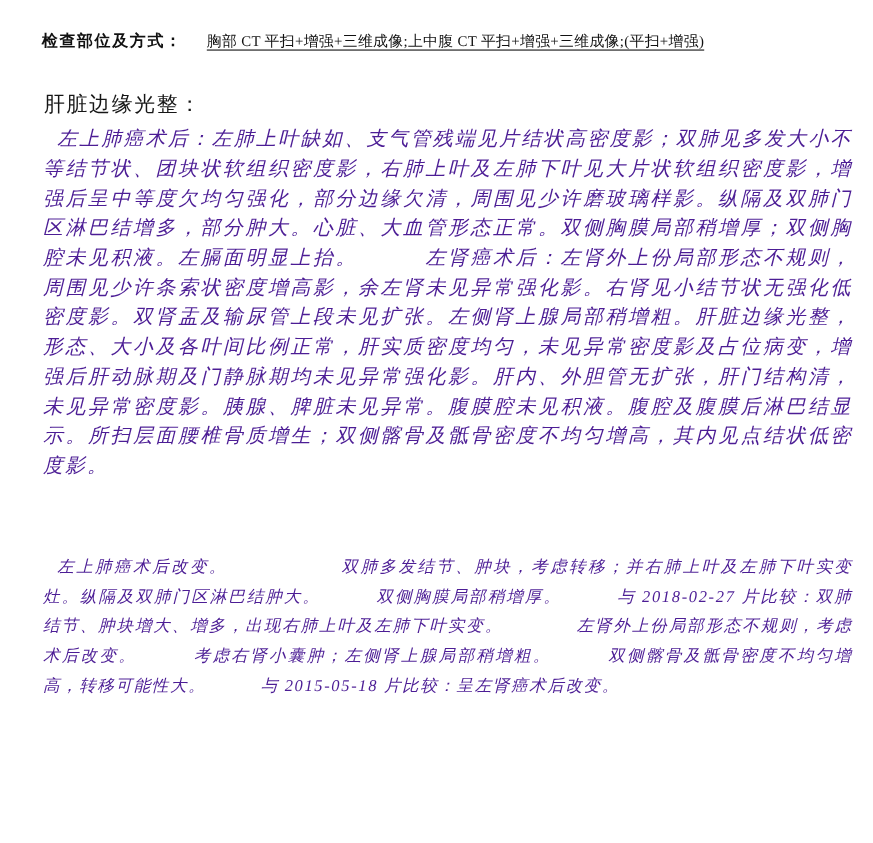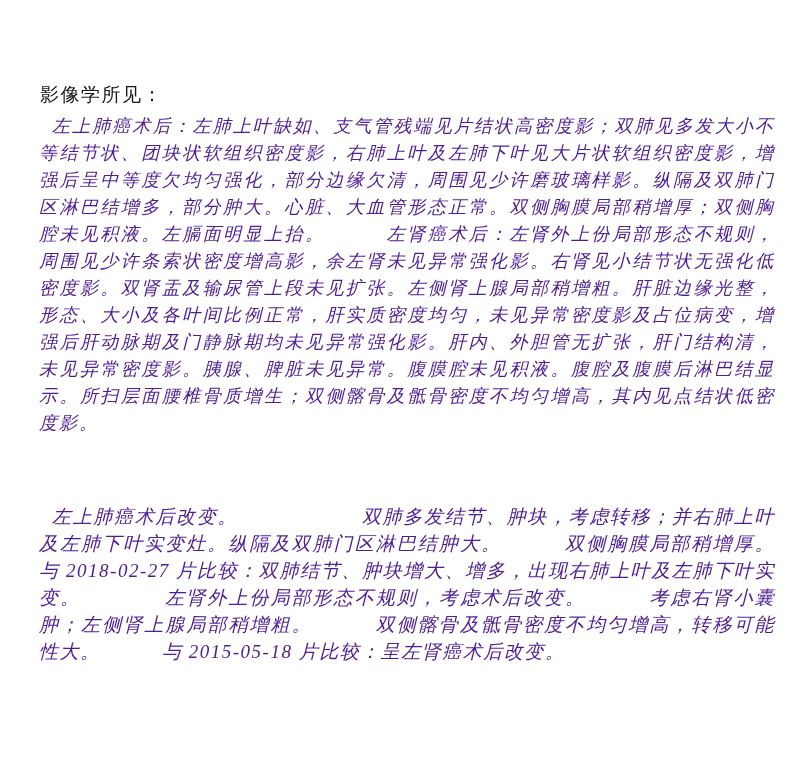--- a/index.html
+++ b/index.html
@@ -65,32 +65,35 @@
   }
   .findings-text {
     top: 109px;
     font-size: 18px;
     line-height: 27px;
     letter-spacing: 2px;
     text-indent: 13px;
   }
   .impression-text {
     top: 499px;
-    font-size: 19px;
+    font-size: 15px;
     line-height: 27px;
     letter-spacing: 1.5px;
     text-indent: 13px;
   }
 </style>
 </head>
 <body>
 
 <div class="page">
 
+  <div class="exam-line">
+    <span class="exam-label">检查部位及方式：</span><span class="exam-value">胸部 CT 平扫+增强+三维成像;上中腹 CT 平扫+增强+三维成像;(平扫+增强)</span>
+  </div>
 
-  <h2 class="section-heading findings-heading">影像学所见：</h2>
+  <h2 class="section-heading findings-heading">肝脏边缘光整：</h2>
 
   <p class="body-text findings-text">左上肺癌术后：左肺上叶缺如、支气管残端见片结状高密度影；双肺见多发大小不等结节状、团块状软组织密度影，右肺上叶及左肺下叶见大片状软组织密度影，增强后呈中等度欠均匀强化，部分边缘欠清，周围见少许磨玻璃样影。纵隔及双肺门区淋巴结增多，部分肿大。心脏、大血管形态正常。双侧胸膜局部稍增厚；双侧胸腔未见积液。左膈面明显上抬。　　　左肾癌术后：左肾外上份局部形态不规则，周围见少许条索状密度增高影，余左肾未见异常强化影。右肾见小结节状无强化低密度影。双肾盂及输尿管上段未见扩张。左侧肾上腺局部稍增粗。肝脏边缘光整，形态、大小及各叶间比例正常，肝实质密度均匀，未见异常密度影及占位病变，增强后肝动脉期及门静脉期均未见异常强化影。肝内、外胆管无扩张，肝门结构清，未见异常密度影。胰腺、脾脏未见异常。腹膜腔未见积液。腹腔及腹膜后淋巴结显示。所扫层面腰椎骨质增生；双侧髂骨及骶骨密度不均匀增高，其内见点结状低密度影。</p>
 
 
   <p class="body-text impression-text">左上肺癌术后改变。　　　　　　双肺多发结节、肿块，考虑转移；并右肺上叶及左肺下叶实变灶。纵隔及双肺门区淋巴结肿大。　　　双侧胸膜局部稍增厚。　　　与 2018-02-27 片比较：双肺结节、肿块增大、增多，出现右肺上叶及左肺下叶实变。　　　　左肾外上份局部形态不规则，考虑术后改变。　　　考虑右肾小囊肿；左侧肾上腺局部稍增粗。　　　双侧髂骨及骶骨密度不均匀增高，转移可能性大。　　　与 2015-05-18 片比较：呈左肾癌术后改变。</p>
 
 </div>
 
 </body></html>

